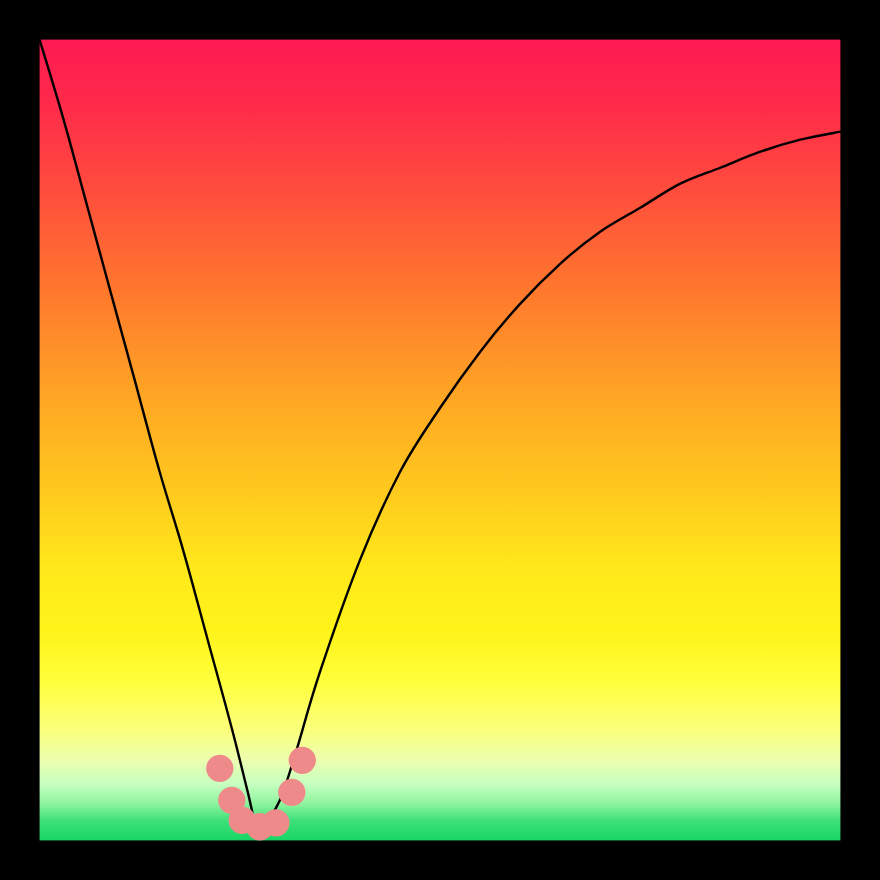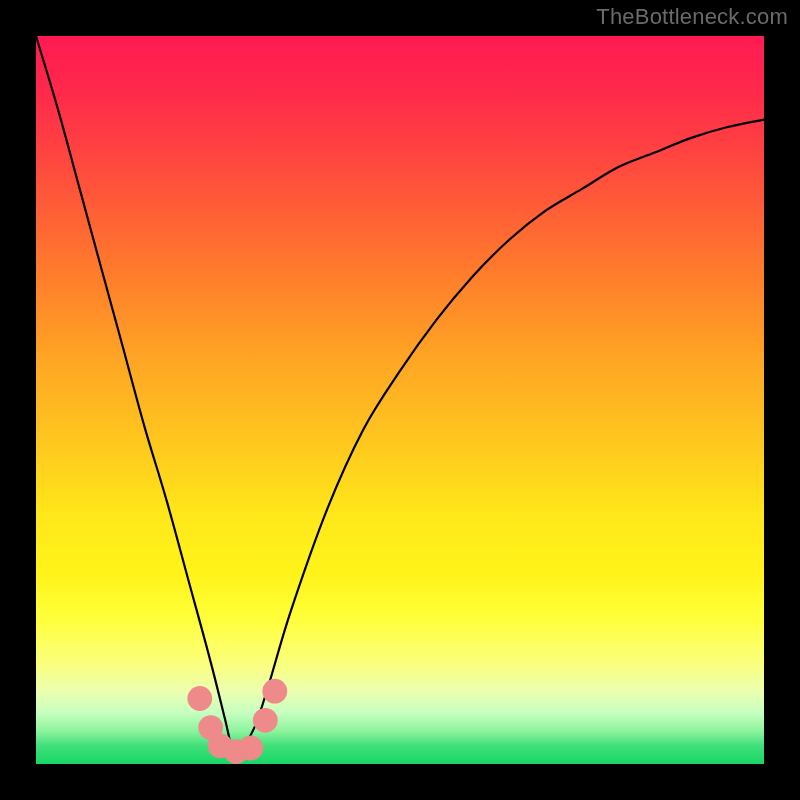--- a/index.html
+++ b/index.html
@@ -67,21 +67,20 @@
   }
   .dot {
     fill: #ef8a8a;
     stroke: none;
   }
 </style>
 </head>
 <body>
 
 <div class="outer">
-  <div class="watermark">TheBottleneck.com</div>
 
   <div class="plot-frame">
     <svg class="curve" viewBox="0 0 728 728" preserveAspectRatio="none">
       <path id="curvePath" class="curve-path" d="M 0.0 0.0 C 3.6 12.1, 14.6 47.3, 21.8 72.8 C 29.1 98.3, 36.4 126.2, 43.7 152.9 C 51.0 179.6, 58.2 206.3, 65.5 233.0 C 72.8 259.7, 80.1 286.3, 87.4 313.0 C 94.6 339.7, 101.9 367.6, 109.2 393.1 C 116.5 418.6, 123.8 440.4, 131.0 465.9 C 138.3 491.4, 145.6 519.3, 152.9 546.0 C 160.2 572.7, 168.7 603.0, 174.7 626.1 C 180.8 649.1, 185.6 669.8, 189.3 684.3 C 192.9 698.9, 194.1 708.6, 196.6 713.4 C 199.0 718.3, 200.2 717.1, 203.8 713.4 C 207.5 709.8, 213.5 702.5, 218.4 691.6 C 223.3 680.7, 226.9 667.3, 233.0 647.9 C 239.0 628.5, 245.1 604.2, 254.8 575.1 C 264.5 546.0, 279.1 503.5, 291.2 473.2 C 303.3 442.9, 315.5 416.2, 327.6 393.1 C 339.7 370.1, 351.9 353.1, 364.0 334.9 C 376.1 316.7, 388.3 299.7, 400.4 283.9 C 412.5 268.1, 424.7 253.6, 436.8 240.2 C 448.9 226.9, 461.1 214.8, 473.2 203.8 C 485.3 192.9, 497.5 183.2, 509.6 174.7 C 521.7 166.2, 533.9 160.2, 546.0 152.9 C 558.1 145.6, 570.3 137.1, 582.4 131.0 C 594.5 125.0, 606.7 121.3, 618.8 116.5 C 630.9 111.6, 643.1 106.2, 655.2 101.9 C 667.3 97.7, 679.5 94.0, 691.6 91.0 C 703.7 88.0, 721.9 84.9, 728.0 83.7"></path>
       <g id="dots">
           <circle class="dot" cx="163.8" cy="662.5" r="12.4"></circle>
           <circle class="dot" cx="174.7" cy="691.6" r="12.4"></circle>
           <circle class="dot" cx="184.2" cy="709.8" r="12.4"></circle>
           <circle class="dot" cx="200.2" cy="715.6" r="12.4"></circle>
           <circle class="dot" cx="214.8" cy="712.0" r="12.4"></circle>

